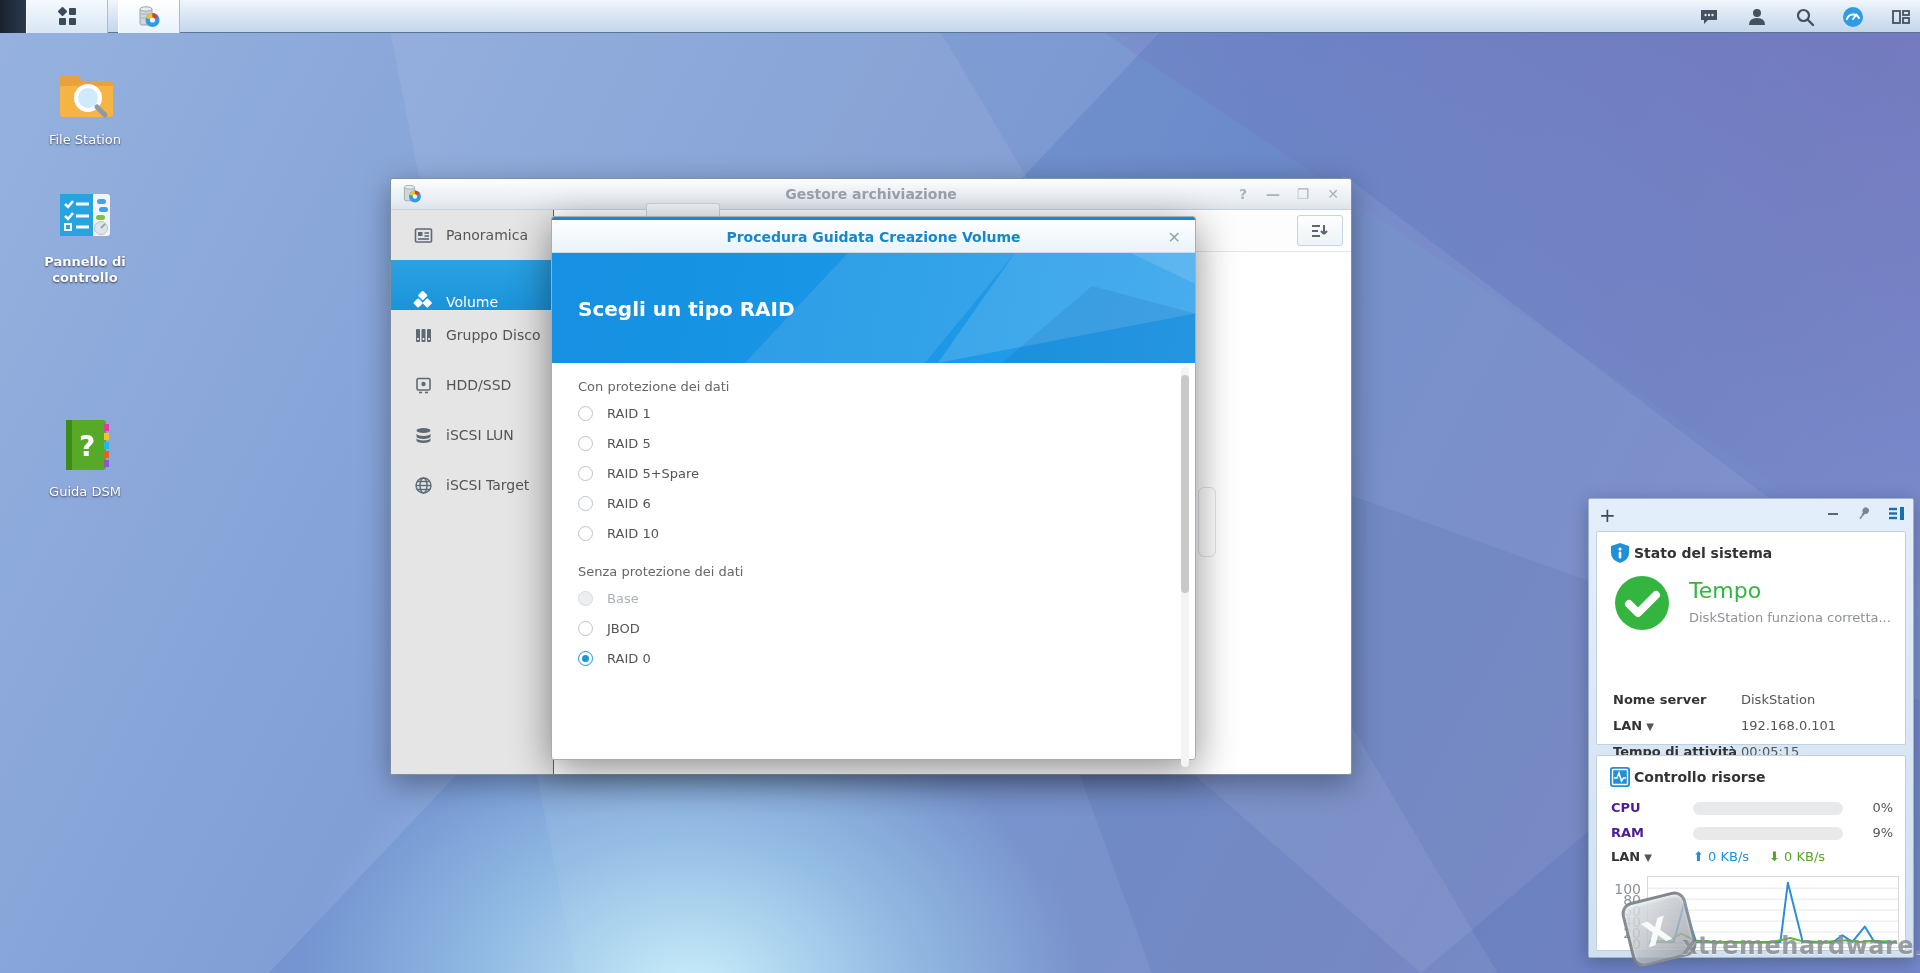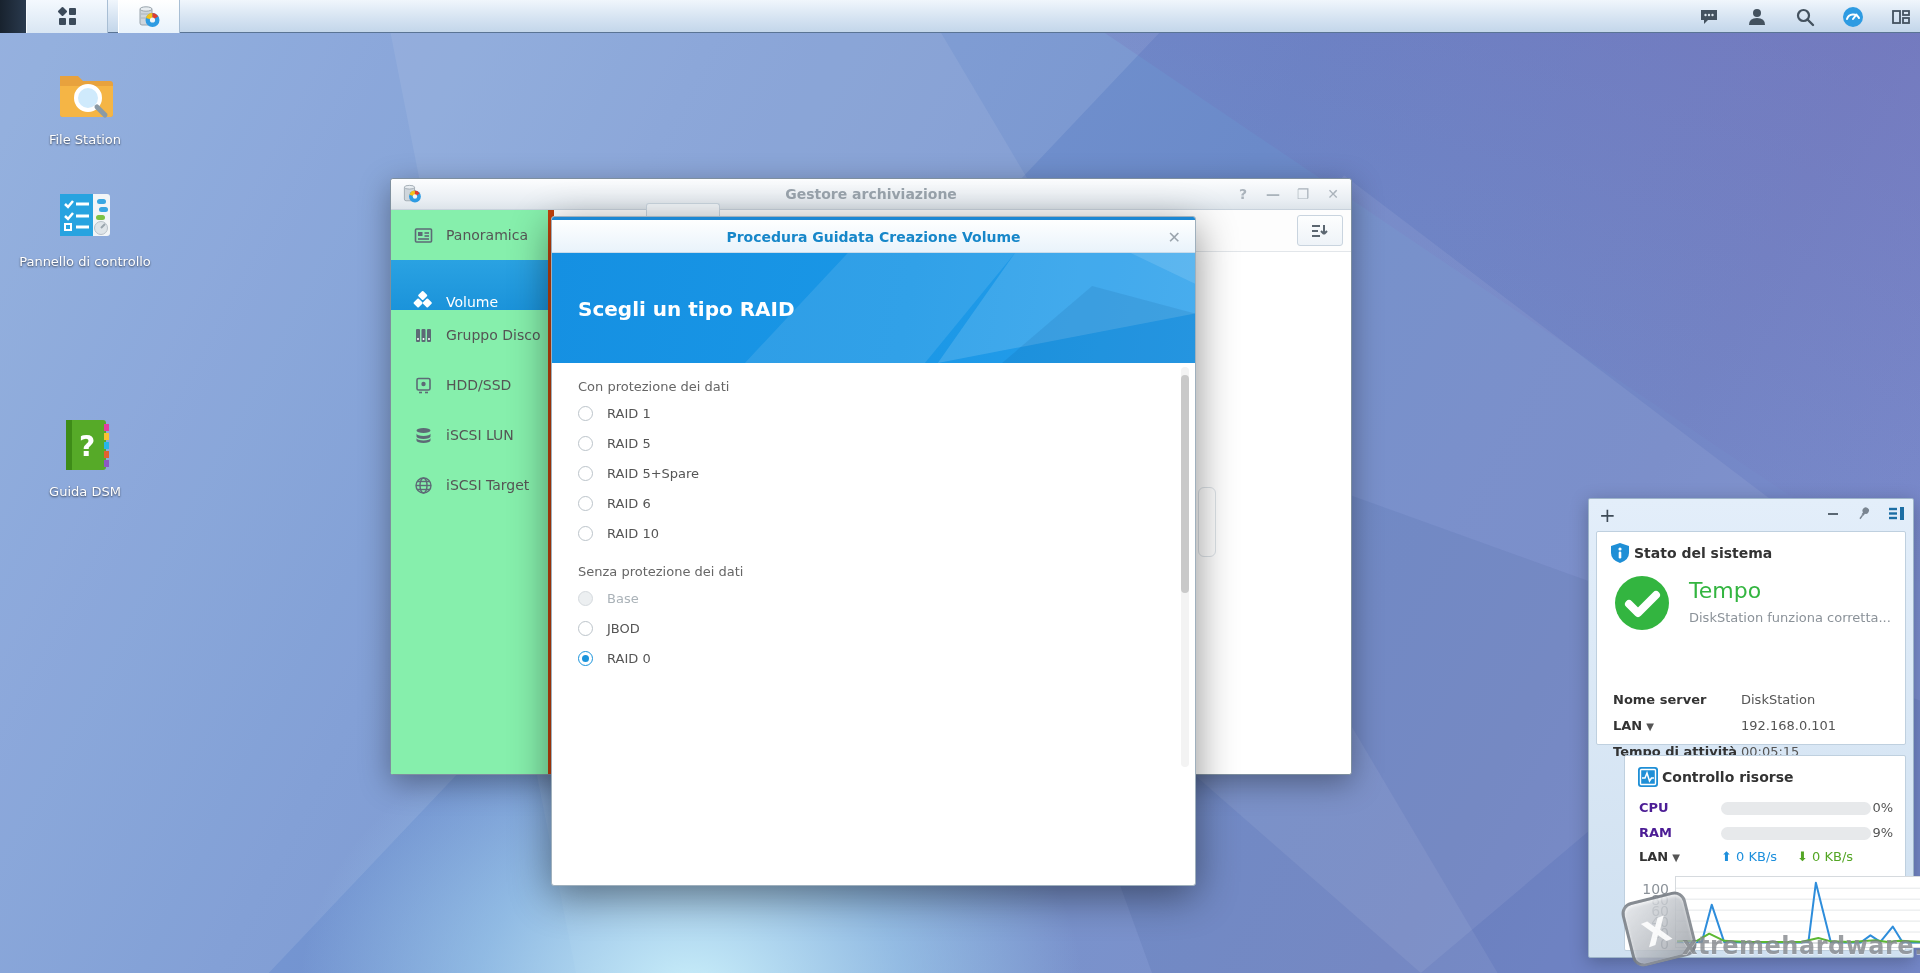--- a/index.html
+++ b/index.html
@@ -55,29 +55,29 @@
     font-size:14px; font-weight:bold; }
   #win-controls span { width:16px; text-align:center; cursor:pointer; }
   #win-appico { position:absolute; left:10px; top:4px; }
   #win-body { position:absolute; left:0; top:31px; right:0; bottom:0; background:#fff; border-radius:0 0 3px 3px; }
   #win-toolbar { position:absolute; left:163px; top:0; right:0; height:42px; border-bottom:1px solid #e2e6ea; background:#fdfdfd; }
   .ghost-btn { position:absolute; border:1px solid #c9d4df; border-radius:3px;
     background:linear-gradient(#fdfefe,#eef3f8); }
   #sort-btn { right:8px; top:5px; width:46px; height:31px; display:flex; align-items:center; justify-content:center; color:#5b6670; }
 
   
-  #sidebar { position:absolute; left:0; top:0; width:163px; bottom:0; background:#86efac; border-right:6px solid #c2410c; }
+  #sidebar { position:absolute; left:0; top:0; width:163px; bottom:0; background:#e5e5e5; border-right:1px solid #c2410c; }
   .side-item { position:relative; height:50px; display:flex; align-items:center; gap:13px; padding-left:22px;
     color:#555; font-size:14px; cursor:pointer; }
   .side-item .si-ico { width:20px; height:20px; color:#5d6a76; display:flex; align-items:center; justify-content:center; }
   .side-item.sel { background:linear-gradient(#2aa2e2,#1b93da); color:#fff;align-items:flex-end; }
   .side-item.sel .si-ico { color:#fff; }
 
   
-  #dialog { position:absolute; left:551px; top:216px; width:645px; height:670px;
+  #dialog { position:absolute; left:551px; top:216px; width:645px; height:544px;
     background:#fff; border:1px solid #9fb0bd; border-radius:3px;
     box-shadow:0 10px 40px rgba(0,0,0,0.45); }
   #dlg-header { position:absolute; left:0; top:0; right:0; height:36px;
     border-top:3px solid #1b87d3;
     background:linear-gradient(#feffff,#e9f3fb); border-bottom:1px solid #cadceb;
     border-radius:2px 2px 0 0; }
   #dlg-title { position:absolute; left:0; right:0; top:9px; text-align:center;
     color:#1787c9; font-weight:bold; font-size:14px; }
   #dlg-close { position:absolute; right:14px; top:8px; color:#9aa4ad; font-size:16px; font-weight:bold; cursor:pointer; }
   #dlg-banner { position:absolute; left:0; top:36px; right:0; height:110px; overflow:hidden;
@@ -111,21 +111,21 @@
 
   
   #widgets { position:absolute; left:1588px; top:498px; width:326px; height:460px;
     background:linear-gradient(#e3eefa,#cfe0f0); border:1px solid #9db4c9; border-radius:2px;
     box-shadow:0 4px 18px rgba(0,0,0,0.25); }
   #wg-header { position:absolute; left:0; top:0; right:0; height:32px; }
   #wg-add { position:absolute; left:10px; top:4px; font-size:20px; color:#3e4b57; cursor:pointer; }
   #wg-hdr-right { position:absolute; right:8px; top:6px; display:flex; gap:16px; align-items:center; }
   .wg-card { position:absolute; left:7px; right:7px; background:#fff; border:1px solid #bfd0df; border-radius:2px; }
   #card-status { top:32px; height:214px; }
-  #card-res { top:256px; height:196px;margin-left:28px; }
+  #card-res { top:256px; height:196px; }
   .card-title-row { display:flex; align-items:center; gap:3px; padding:10px 0 0 12px; }
   .card-title { font-weight:bold; color:#333; font-size:14px; }
   #status-circle { position:absolute; left:18px; top:44px; width:54px; height:54px; border-radius:50%; background:#33b540; }
   #status-word { position:absolute; left:92px; top:46px; color:#33b540; font-size:22px; }
   #status-detail { position:absolute; left:92px; top:78px; color:#8b9299; font-size:13px; }
   .info-row { position:absolute; left:16px; right:10px; height:26px; font-size:13px;margin-top:8px; }
   .info-row .k { position:absolute; left:0; color:#333; font-weight:bold; }
   .info-row .v { position:absolute; left:128px; color:#555; }
   .caret { color:#555; font-size:10px; margin-left:4px; }
   .meter-row { position:absolute; left:14px; right:12px; height:20px; font-size:13px; }
@@ -237,21 +237,21 @@
       <svg width="66" height="66" viewBox="0 0 66 66">
         <path d="M8 16 h18 l5 5 h27 a3 3 0 0 1 3 3 v30 a3 3 0 0 1 -3 3 H11 a3 3 0 0 1 -3 -3 z" fill="#e8a23d"></path>
         <path d="M8 26 h53 v28 a3 3 0 0 1 -3 3 H11 a3 3 0 0 1 -3 -3 z" fill="#f5b545"></path>
         <circle cx="36" cy="38" r="12" fill="#cfeafc" stroke="#fff" stroke-width="4"></circle>
         <line x1="45" y1="47" x2="53" y2="55" stroke="#8a9aa6" stroke-width="5" stroke-linecap="round"></line>
       </svg>
     </div>
     <div class="lbl">File Station</div>
   </div>
 
-  <div class="dicon" style="left:10px; top:182px;">
+  <div class="dicon" style="left:10px; top:182px;font-weight:bold;">
     <div class="img">
       <svg width="66" height="66" viewBox="0 0 66 66">
         <rect x="8" y="12" width="50" height="42" rx="3" fill="#f2f5f7"></rect>
         <rect x="8" y="12" width="33" height="42" fill="#27a3e0"></rect>
         <path d="M13 22 l3 3 l5 -6" stroke="#fff" stroke-width="2.5" fill="none"></path>
         <line x1="24" y1="22" x2="37" y2="22" stroke="#fff" stroke-width="3"></line>
         <path d="M13 34 l3 3 l5 -6" stroke="#fff" stroke-width="2.5" fill="none"></path>
         <line x1="24" y1="34" x2="37" y2="34" stroke="#fff" stroke-width="3"></line>
         <rect x="13" y="42" width="6" height="6" fill="none" stroke="#fff" stroke-width="2"></rect>
         <line x1="24" y1="45" x2="37" y2="45" stroke="#fff" stroke-width="3"></line>

